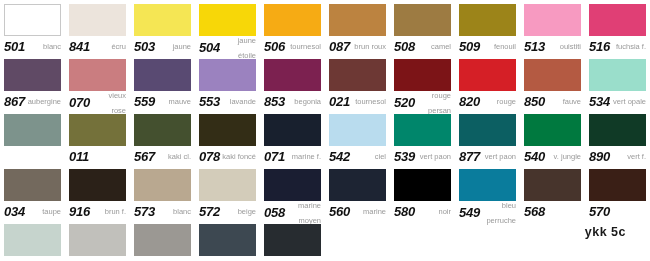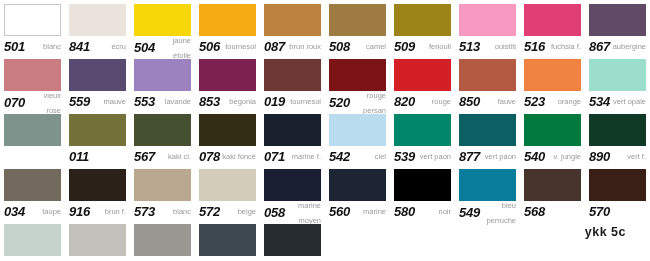--- a/index.html
+++ b/index.html
@@ -91,20 +91,27 @@
       </div>
     </div>
     <div class="swatch-cell">
       <div class="swatch-chip" style="background: rgb(236, 228, 220);"></div>
       <div class="swatch-label">
         <span class="swatch-code">841</span>
         <span class="swatch-name">écru</span>
       </div>
     </div>
     <div class="swatch-cell">
+      <div class="swatch-chip" style="background: rgb(245, 230, 84);"></div>
+      <div class="swatch-label">
+        <span class="swatch-code">503</span>
+        <span class="swatch-name">jaune</span>
+      </div>
+    </div>
+    <div class="swatch-cell">
       <div class="swatch-chip" style="background: rgb(247, 215, 8);"></div>
       <div class="swatch-label">
         <span class="swatch-code">504</span>
         <span class="swatch-name two-line">jaune étoile</span>
       </div>
     </div>
     <div class="swatch-cell">
       <div class="swatch-chip" style="background: rgb(246, 171, 20);"></div>
       <div class="swatch-label">
         <span class="swatch-code">506</span>
@@ -177,21 +184,21 @@
     <div class="swatch-cell">
       <div class="swatch-chip" style="background: rgb(124, 33, 80);"></div>
       <div class="swatch-label">
         <span class="swatch-code">853</span>
         <span class="swatch-name">begonia</span>
       </div>
     </div>
     <div class="swatch-cell">
       <div class="swatch-chip" style="background: rgb(109, 56, 52);"></div>
       <div class="swatch-label">
-        <span class="swatch-code">019</span>
+        <span class="swatch-code">021</span>
         <span class="swatch-name">tournesol</span>
       </div>
     </div>
     <div class="swatch-cell">
       <div class="swatch-chip" style="background: rgb(124, 20, 23);"></div>
       <div class="swatch-label">
         <span class="swatch-code">520</span>
         <span class="swatch-name two-line">rouge persan</span>
       </div>
     </div>
@@ -200,27 +207,20 @@
       <div class="swatch-label">
         <span class="swatch-code">820</span>
         <span class="swatch-name">rouge</span>
       </div>
     </div>
     <div class="swatch-cell">
       <div class="swatch-chip" style="background: rgb(180, 90, 66);"></div>
       <div class="swatch-label">
         <span class="swatch-code">850</span>
         <span class="swatch-name">fauve</span>
-      </div>
-    </div>
-    <div class="swatch-cell">
-      <div class="swatch-chip" style="background: rgb(240, 131, 66);"></div>
-      <div class="swatch-label">
-        <span class="swatch-code">523</span>
-        <span class="swatch-name">orange</span>
       </div>
     </div>
     <div class="swatch-cell">
       <div class="swatch-chip" style="background: rgb(154, 222, 203);"></div>
       <div class="swatch-label">
         <span class="swatch-code">534</span>
         <span class="swatch-name two-line">vert opale</span>
       </div>
     </div>
     <div class="swatch-cell">

